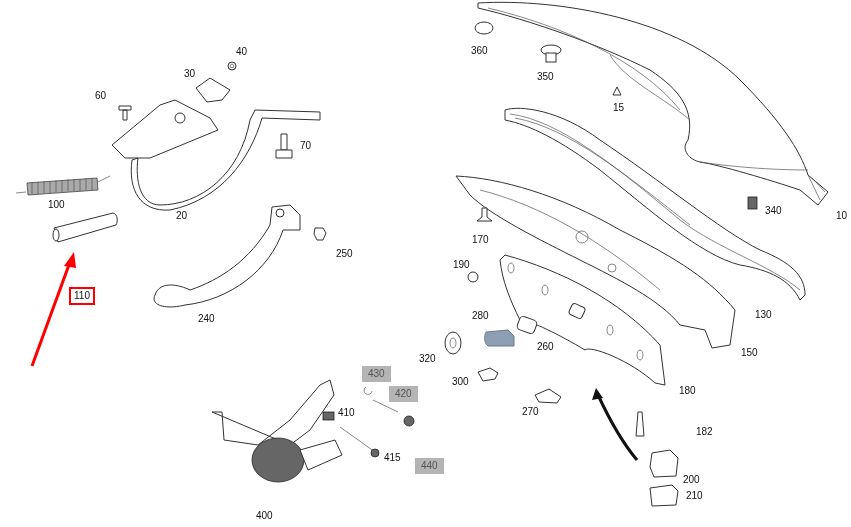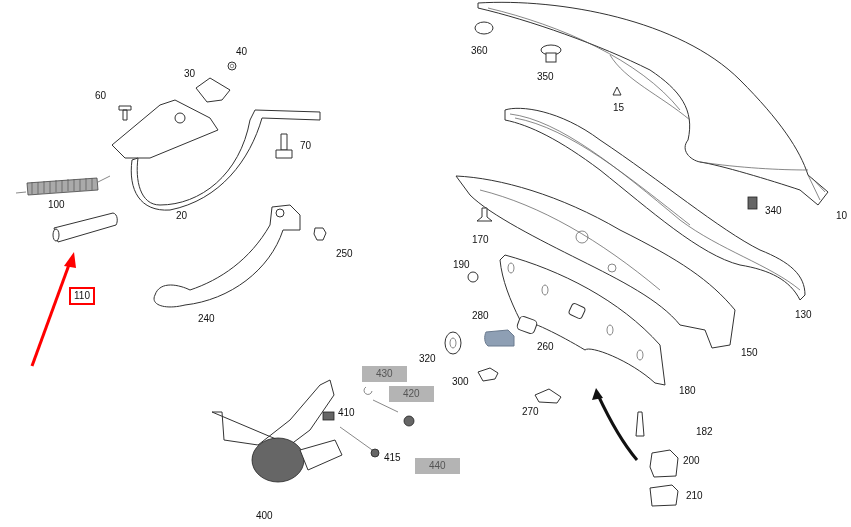--- a/index.html
+++ b/index.html
@@ -1,21 +1,21 @@
 <!DOCTYPE html>
 <html><head>
 <meta charset="utf-8">
 <style>
   html, body { margin:0; padding:0; background:#ffffff; }
   body { width:851px; height:527px; position:relative; overflow:hidden;
          font-family:"Liberation Sans", sans-serif; }
   #stage { position:absolute; left:0; top:0; width:851px; height:527px; }
   .callout { position:absolute; font-size:10px; color:#111; line-height:16px;
              white-space:nowrap; cursor:pointer; }
-  .callout.grey { background:#b4b4b4; color:#555; padding:0 14px; }
+  .callout.grey { background:#b4b4b4; color:#555; padding:0 6px; }
   .callout.boxed { border:2px solid #ff0000; padding:0 3px; line-height:14px; }
   svg .lnt { fill:none; stroke:#555; stroke-width:0.7; }
   svg .part { fill:#fff; stroke:#333; stroke-width:1; }
   svg .dark { fill:#666; stroke:#222; stroke-width:0.8; }
 </style>
 </head>
 <body>
 
 <div id="stage">
 <svg width="851" height="527" viewBox="0 0 851 527">
@@ -171,27 +171,27 @@
 
 <div class="callout" style="left:836px;top:208px;">10</div>
 <div class="callout" style="left:613px;top:100px;">15</div>
 <div class="callout" style="left:176px;top:208px;">20</div>
 <div class="callout" style="left:184px;top:66px;">30</div>
 <div class="callout" style="left:236px;top:44px;">40</div>
 <div class="callout" style="left:95px;top:88px;">60</div>
 <div class="callout" style="left:300px;top:138px;text-align:right;">70</div>
 <div class="callout" style="left:48px;top:197px;">100</div>
 <div class="callout boxed" style="left:69px;top:243px;margin-top:44px;">110</div>
-<div class="callout" style="left:795px;top:307px;">130</div>
+<div class="callout" style="left:755px;top:307px;">130</div>
 <div class="callout" style="left:741px;top:345px;">150</div>
 <div class="callout" style="left:472px;top:232px;">170</div>
 <div class="callout" style="left:679px;top:383px;">180</div>
 <div class="callout" style="left:652px;top:424px;margin-left:44px;">182</div>
 <div class="callout" style="left:453px;top:257px;">190</div>
-<div class="callout" style="left:683px;top:453px;">200</div>
+<div class="callout" style="left:683px;top:472px;">200</div>
 <div class="callout" style="left:686px;top:488px;">210</div>
 <div class="callout" style="left:198px;top:311px;">240</div>
 <div class="callout" style="left:311px;top:246px;margin-left:25px;">250</div>
 <div class="callout" style="left:537px;top:339px;">260</div>
 <div class="callout" style="left:522px;top:404px;">270</div>
 <div class="callout" style="left:472px;top:308px;">280</div>
 <div class="callout" style="left:452px;top:374px;">300</div>
 <div class="callout" style="left:419px;top:351px;">320</div>
 <div class="callout" style="left:765px;top:203px;">340</div>
 <div class="callout" style="left:537px;top:69px;">350</div>

